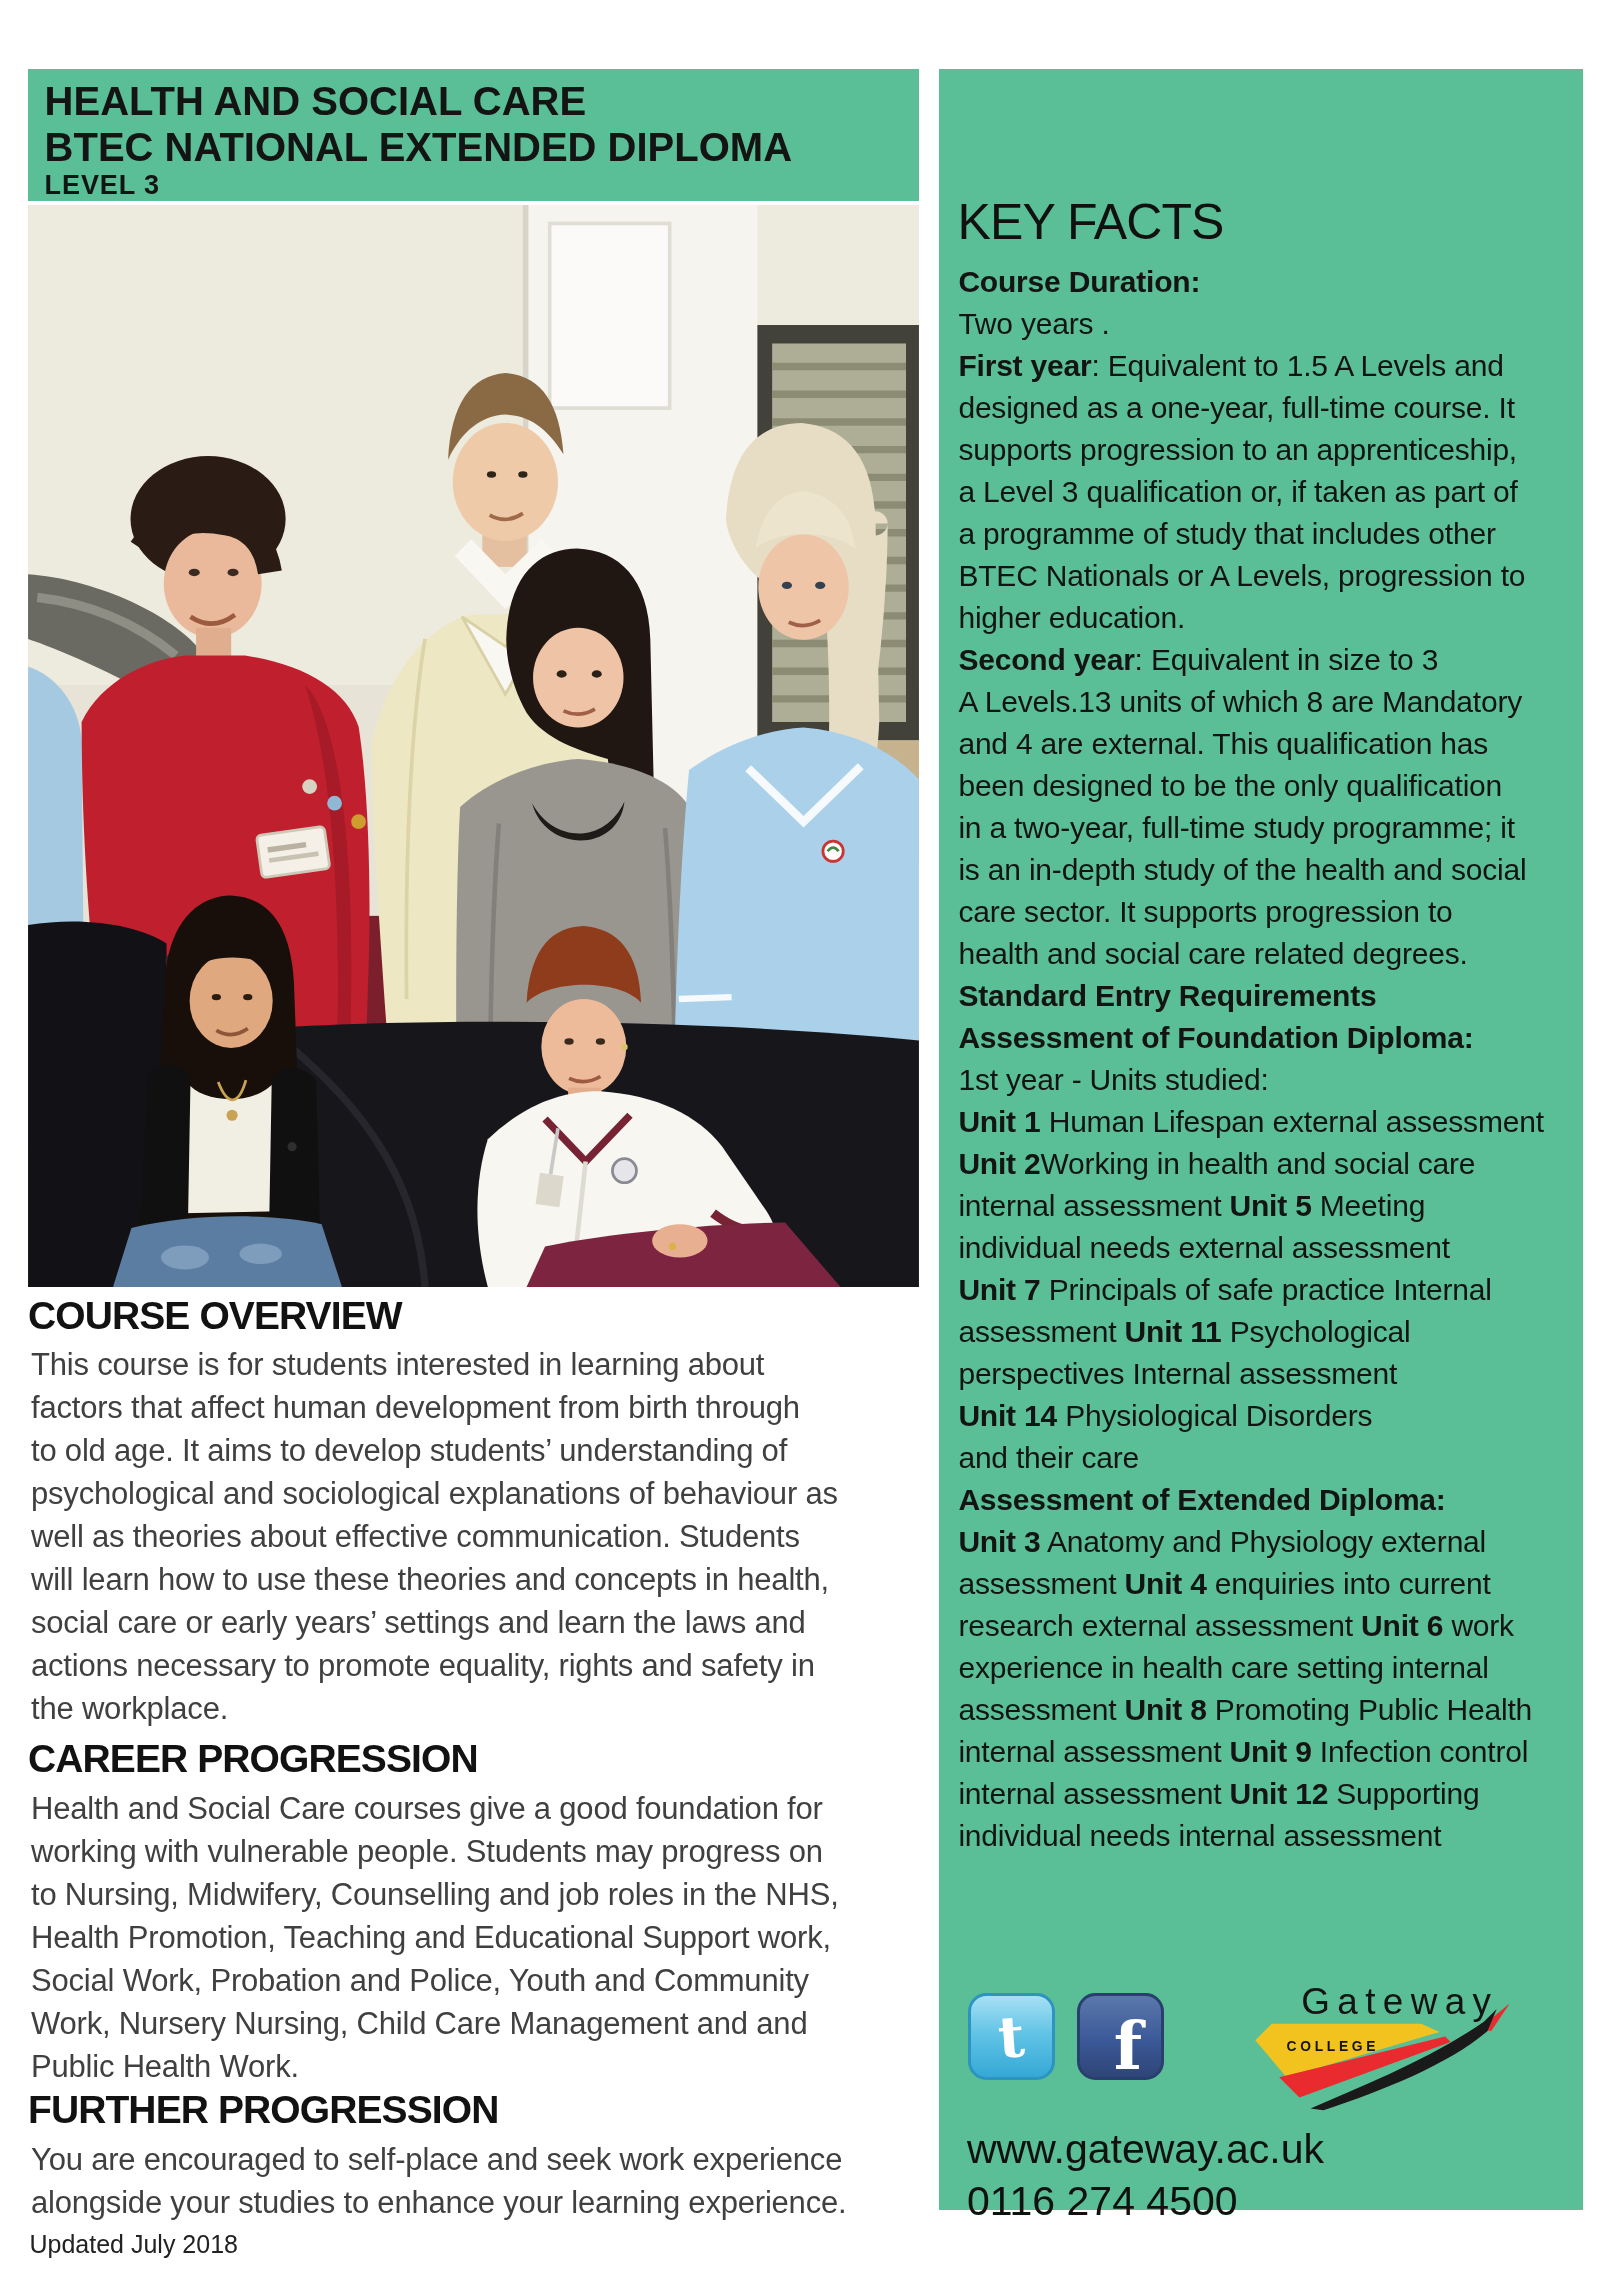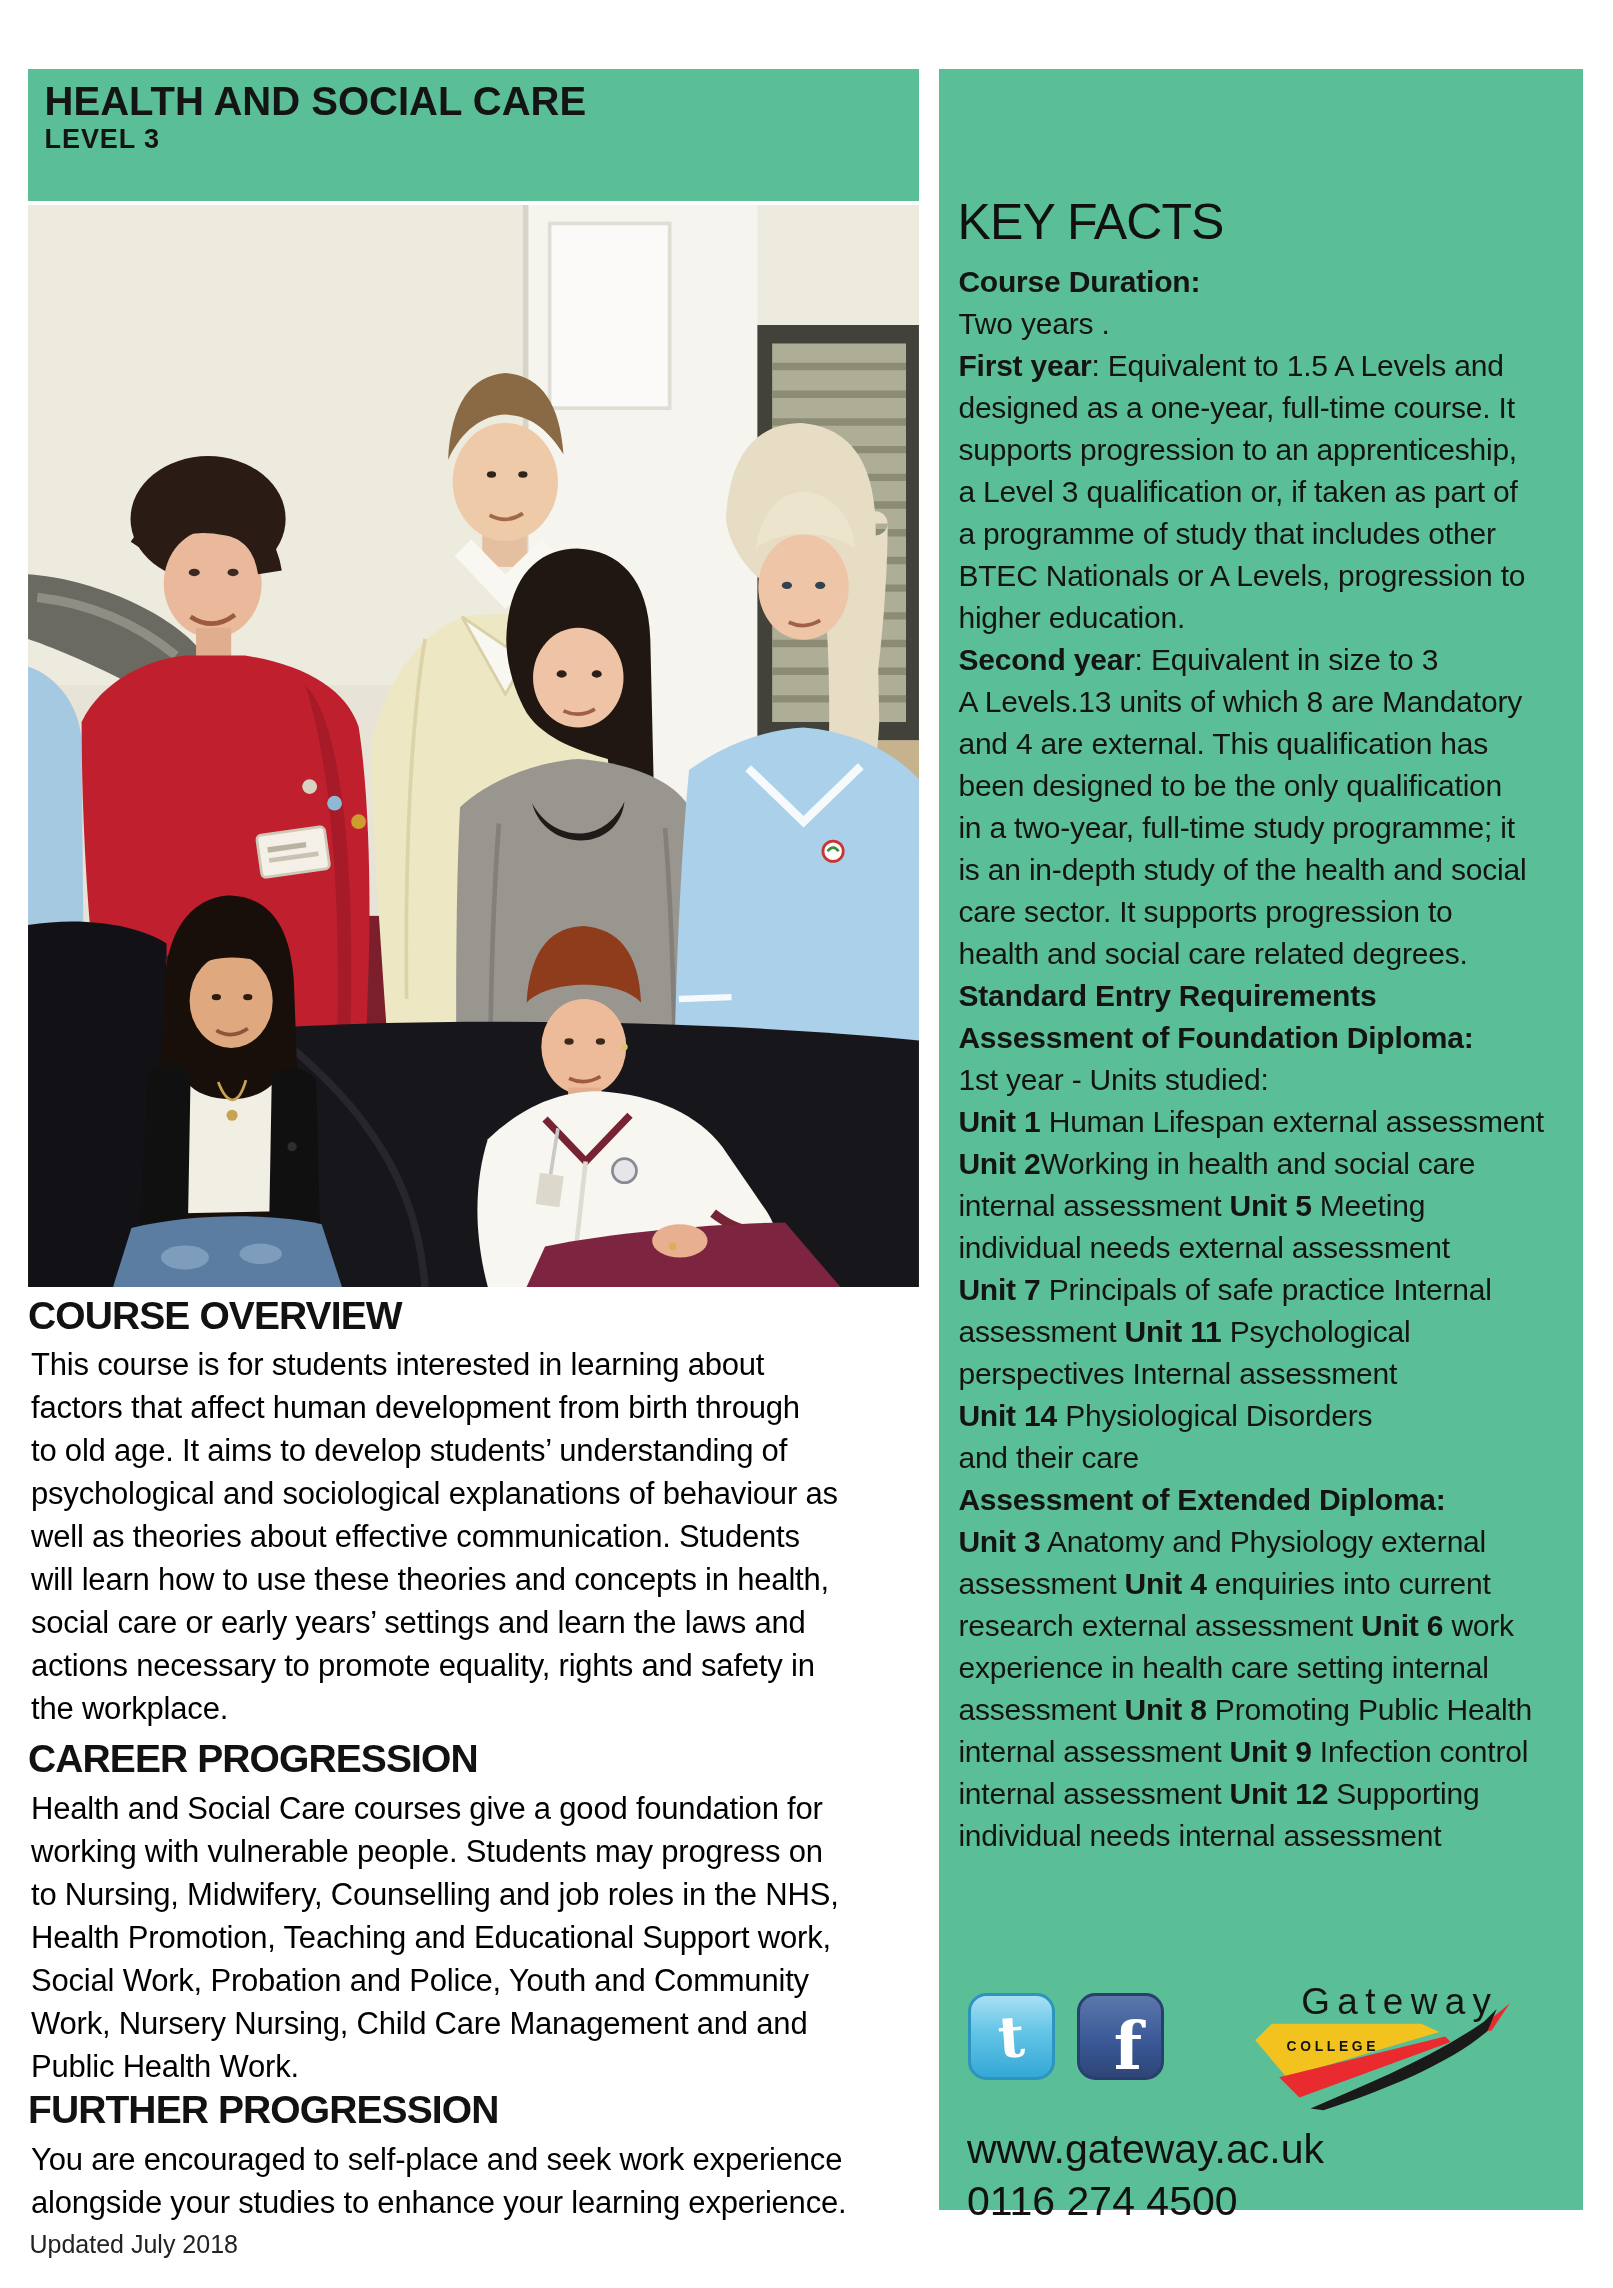--- a/index.html
+++ b/index.html
@@ -17,21 +17,21 @@
   .header-band .h-level{font-weight:700;font-size:27px;line-height:30px;letter-spacing:0.9px;}
   .photo-wrap{
     position:absolute;left:28px;top:205px;width:891px;height:1082px;overflow:hidden;background:#e7e3d7;
   }
   .section-h{
     position:absolute;left:28px;font-weight:700;font-size:39px;line-height:52px;
     letter-spacing:-0.9px;color:#121212;white-space:nowrap;
   }
   .body-text{
     position:absolute;left:31px;width:890px;font-size:31px;line-height:43px;
-    letter-spacing:-0.2px;color:#000000;white-space:nowrap;overflow:hidden;
+    letter-spacing:-0.2px;color:#404040;white-space:nowrap;overflow:hidden;
   }
   .updated{position:absolute;left:29.5px;top:2230px;font-size:25px;color:#222;}
   
   .key-facts{
     position:absolute;left:939px;top:69px;width:644px;height:2141px;
     background:#5abe96;box-sizing:border-box;
   }
   .kf-h{
     position:absolute;left:18.5px;top:124px;font-weight:400;font-size:50px;
     letter-spacing:-0.9px;color:#111;white-space:nowrap;
@@ -55,20 +55,21 @@
   .contact .site{display:block;}
   .contact .tel{display:block;}
 </style>
 </head>
 <body>
 
 <div class="page">
 
   <div class="header-band">
     <div class="h-line">HEALTH AND SOCIAL CARE</div>
+    <div class="h-line">BTEC NATIONAL EXTENDED DIPLOMA</div>
     <div class="h-level">LEVEL 3</div>
   </div>
 
   <div class="photo-wrap">
     
     <svg width="891" height="1082" viewBox="0 0 965 1172" xmlns="http://www.w3.org/2000/svg">
 
       <rect x="0" y="0" width="965" height="1172" fill="#e7e3d7"></rect>
       <rect x="0" y="0" width="965" height="520" fill="#edeade"></rect>
       <rect x="540" y="0" width="250" height="650" fill="#f6f4ef"></rect>

